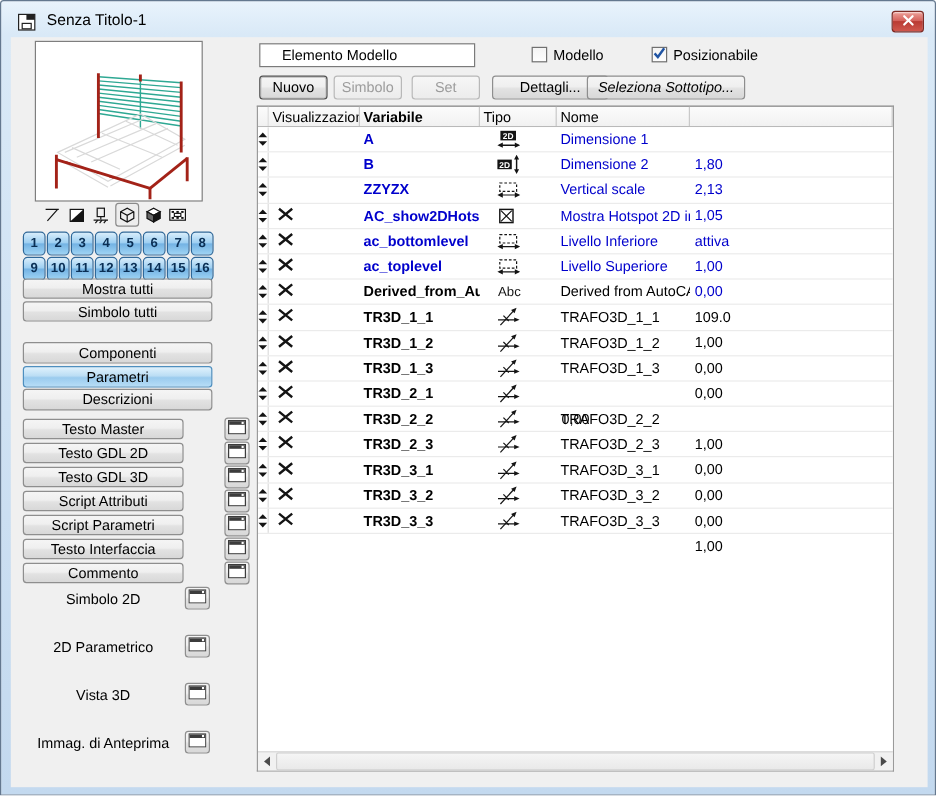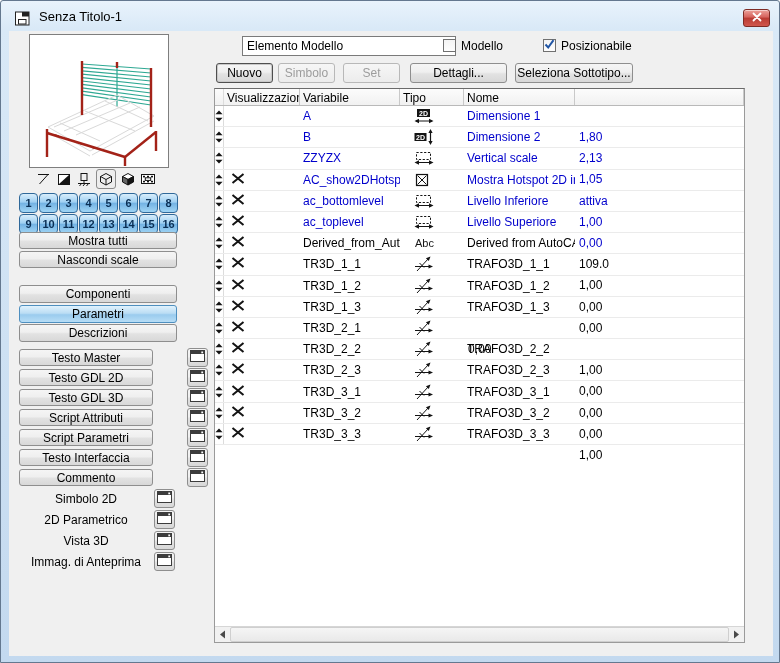--- a/index.html
+++ b/index.html
@@ -31,48 +31,48 @@
     background:linear-gradient(180deg,#F5F5F5 0%,#EFEFEF 45%,#E2E2E2 55%,#D8D8D8 100%);
     border:1px solid #8E8E8E;border-radius:3px;color:#000;}
   .btn.dis{color:#9C9C9C;border-color:#B8B8B8;background:linear-gradient(180deg,#F6F6F6,#ECECEC);}
   .btn.def{border-color:#4F4F4F;box-shadow:0 0 0 1px #C9C9C9 inset;}
   .wide-btn{position:absolute;left:18px;width:158px;height:17px;}
   .tabs-col{position:absolute;left:18px;top:284px;width:158px;display:flex;flex-direction:column;}
   .tab{height:18px;margin-bottom:1.5px;}
   .tab-sel{background:linear-gradient(180deg,#E0F2FD 0%,#BBDDF4 45%,#9ACBEE 55%,#B7DDF6 100%);
     border:1px solid #4E8FBF;}
   .script-col{position:absolute;left:18px;top:347px;display:flex;flex-direction:column;}
-  .view-col{position:absolute;left:18px;top:488px;display:flex;flex-direction:column;}
+  .view-col{position:absolute;left:18px;top:488px;display:flex;flex-direction:column;gap:19px;}
   .srow{display:flex;height:19px;margin-bottom:1px;align-items:center;gap:33px;}
   .vrow{display:flex;height:19px;margin-bottom:2px;align-items:center;}
   .sbtn{width:134px;height:17px;}
   .vlabel{width:134px;text-align:center;}
   .wbtn{width:21px;height:19px;margin-left:1px;}
 
   
-  .name-input{position:absolute;left:215px;top:35px;width:214px;height:20px;box-sizing:border-box;
-    border:1px solid #7A7A7A;background:#fff;font:12px "Liberation Sans","DejaVu Sans",sans-serif;padding:0 0 0 4px;margin-left:26px;}
+  .name-input{position:absolute;left:215px;top:35px;width:180px;height:20px;box-sizing:border-box;
+    border:1px solid #7A7A7A;background:#fff;font:12px "Liberation Sans","DejaVu Sans",sans-serif;padding:0 0 0 18px;}
   .chkgrp{position:absolute;top:37px;height:15px;display:flex;align-items:center;gap:5px;}
   .chkbox{width:13px;height:13px;box-sizing:border-box;border:1px solid #707070;
     background:linear-gradient(180deg,#F4F4F4,#FDFDFD);display:flex;align-items:center;justify-content:center;}
   .acts{position:absolute;left:0;top:62px;width:100%;height:20px;}
   .act{position:absolute;top:0;height:20px;}
 
   
   .ptable{position:absolute;left:213px;top:87px;width:531px;height:555px;box-sizing:border-box;
     background:#fff;border:1px solid #9A9A9A;border-top-color:#6A6A6A;}
   .thead{display:flex;height:17px;align-items:center;background:linear-gradient(180deg,#FCFCFC,#F1F1F1);
     border-bottom:1px solid #B9B9B9;box-sizing:border-box;}
   .th{height:100%;box-sizing:border-box;border-right:1px solid #C9C9C9;padding:1px 0 0 3px;
     white-space:nowrap;overflow:hidden;display:flex;align-items:center;}
   .rows{position:absolute;top:17px;left:0;right:0;bottom:16px;overflow:hidden;background:#fff;}
   .trow{display:flex;height:21.2px;align-items:center;border-bottom:1px solid #EBEBEB;box-sizing:border-box;}
   .c0{width:9px;flex:none;height:100%;display:flex;align-items:center;justify-content:center;border-right:1px solid #DCDCDC;box-sizing:border-box;}
   .c1{width:76px;flex:none;}
-  .c2{width:100px;flex:none;}
+  .c2{width:100px;flex:none;font-weight:bold;}
   .c3{width:64px;flex:none;}
   .c4{width:111px;flex:none;}
   .c5{width:119px;flex:none;margin-top:42px;}
   .c6{flex:1;}
   .cell{white-space:nowrap;overflow:hidden;display:flex;align-items:center;height:100%;box-sizing:border-box;}
   .cell-vis{padding-left:7px;}
   .cell-var{padding-left:3px;}
   .cell-tipo{padding-left:14px;}
   .cell-nome{padding-left:3px;}
   .cell-val{padding-left:4px;}
@@ -201,21 +201,21 @@
       <div class="num">10</div>
       <div class="num">11</div>
       <div class="num">12</div>
       <div class="num">13</div>
       <div class="num">14</div>
       <div class="num">15</div>
       <div class="num">16</div>
     </div>
 
   <div class="btn wide-btn" style="top:231px">Mostra tutti</div>
-  <div class="btn wide-btn" style="top:250px">Nascondi scale</div>
+  <div class="btn wide-btn" style="top:250px">Simbolo tutti</div>
 
   <div class="tabs-col">
       <div class="btn tab">Componenti</div>
       <div class="btn tab tab-sel">Parametri</div>
       <div class="btn tab">Descrizioni</div>
     </div>
   <div class="script-col">
       <div class="srow">
         <div class="btn sbtn">Testo Master</div>
         <div class="btn wbtn">
@@ -343,21 +343,21 @@
             <path d="M1.5 5.5 L4.2 8.5 L9.5 1.2" fill="none" stroke="#2155A4" stroke-width="2"></path>
           </svg></span>
       </span>
     <span>Posizionabile</span>
   </div>
   <div class="acts">
       <div class="act btn def" style="left: 215px; width: 57px;">Nuovo</div>
       <div class="act btn dis" style="left: 277px; width: 57px;">Simbolo</div>
       <div class="act btn dis" style="left: 342px; width: 57px;">Set</div>
       <div class="act btn" style="left: 409px; width: 97px;">Dettagli...</div>
-      <div class="act btn" style="left: 514px; width: 118px;">Seleziona Sottotipo...</div>
+      <div class="act btn" style="left: 488px; width: 132px; font-style: italic;">Seleziona Sottotipo...</div>
     </div>
 
   <div class="ptable">
     <div class="thead">
         <div class="th c0"></div>
         <div class="th c1">Visualizzazion</div>
         <div class="th c2">Variabile</div>
         <div class="th c3">Tipo</div>
         <div class="th c4">Nome</div>
         <div class="th c5">Valore</div>

